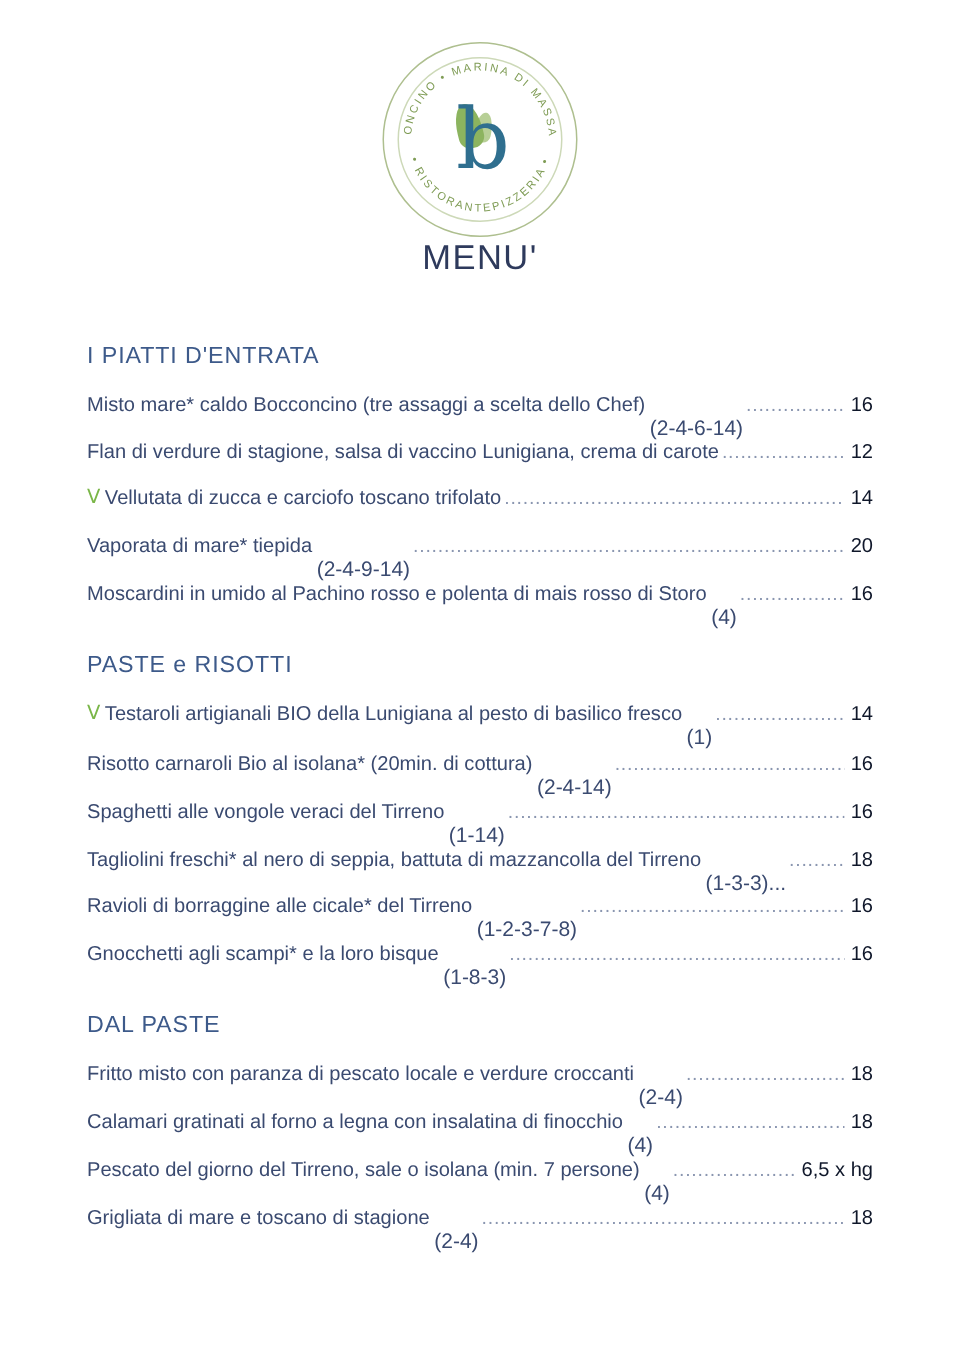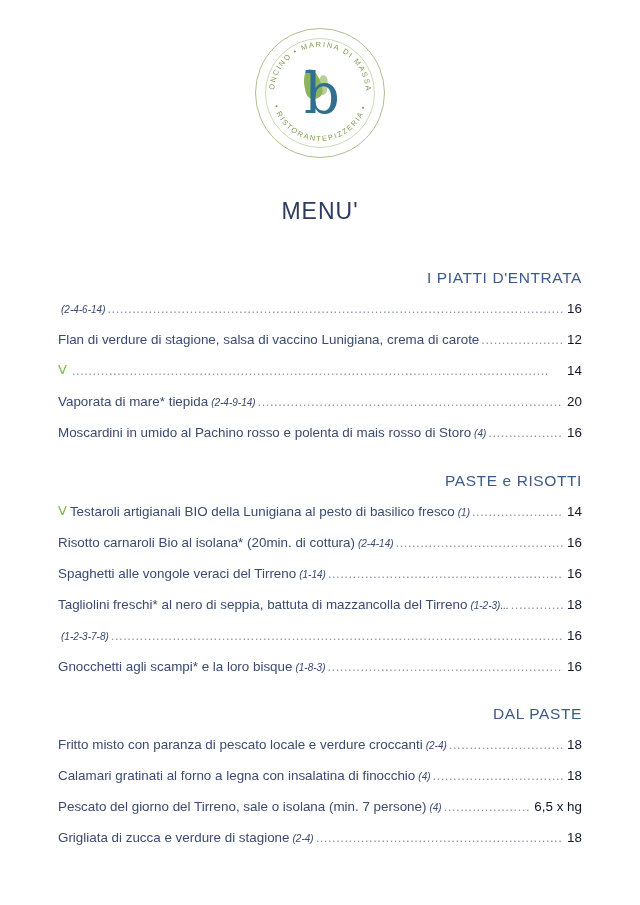--- a/index.html
+++ b/index.html
@@ -88,42 +88,40 @@
     letter-spacing: 1.6px;
     fill: #7f9c55;
   }
 
   
   .menu-title {
     text-align: center;
     font-size: 23px;
     letter-spacing: 1px;
     color: #2e3a5c;
-    margin-top: 40px;
     font-weight: 400;
   }
 
   
   .content {
     padding: 0 58px 0 58px;
     margin-top: 44px;
   }
   .section {
     margin-bottom: 18px;
   }
   .section + .section {
     margin-top: 30px;
   }
   .section-title {
     font-size: 15.5px;
     color: #3d5a8a;
     letter-spacing: 0.6px;
     margin-bottom: 13px;
     font-weight: 400;
-    text-align: right;
   }
   .item {
     display: flex;
     align-items: baseline;
     font-size: 13.4px;
     color: #3a4a70;
     line-height: 1.34;
     margin: 0 0 13px 0;
     white-space: nowrap;
   }
@@ -132,27 +130,26 @@
     font-size: 13px;
     font-family: "DejaVu Sans", sans-serif;
     margin-right: 3px;
     position: relative;
     top: -1px;
   }
   .item-name {
     flex: 0 0 auto;
   }
   .allerg {
-    font-size: 10px;
+    font-size: 14px;
     color: #3a4a70;
     margin-left: 3px;
     flex: 0 0 auto;
     position: relative;
-    top: 0px;
-    font-style: italic;
+    top: 16px;
   }
   .dots {
     flex: 1 1 auto;
     overflow: hidden;
     white-space: nowrap;
     color: #8a96b0;
     font-size: 13px;
     letter-spacing: 0.5px;
     margin: 0 2px;
     min-width: 6px;
@@ -190,31 +187,33 @@
       </svg>
     </div>
   </div>
 
   <div class="menu-title">MENU'</div>
 
   <div class="content" id="menu-sections">
       <div class="section">
         <div class="section-title">I PIATTI D'ENTRATA</div>
         <div class="item">
+          <span class="item-name">Misto mare* caldo Bocconcino (tre assaggi a scelta dello Chef)</span>
           <span class="allerg">(2-4-6-14)</span>
           <span class="dots">....................................................................................................................</span>
           <span class="price">16</span>
         </div>
         <div class="item">
           <span class="item-name">Flan di verdure di stagione, salsa di vaccino Lunigiana, crema di carote</span>
           <span class="dots">....................................................................................................................</span>
           <span class="price">12</span>
         </div>
         <div class="item">
           <span class="veg">V</span>
+          <span class="item-name">Vellutata di zucca e carciofo toscano trifolato</span>
           <span class="dots">....................................................................................................................</span>
           <span class="price">14</span>
         </div>
         <div class="item">
           <span class="item-name">Vaporata di mare* tiepida</span>
           <span class="allerg">(2-4-9-14)</span>
           <span class="dots">....................................................................................................................</span>
           <span class="price">20</span>
         </div>
         <div class="item">
@@ -240,25 +239,26 @@
           <span class="price">16</span>
         </div>
         <div class="item">
           <span class="item-name">Spaghetti alle vongole veraci del Tirreno</span>
           <span class="allerg">(1-14)</span>
           <span class="dots">....................................................................................................................</span>
           <span class="price">16</span>
         </div>
         <div class="item">
           <span class="item-name">Tagliolini freschi* al nero di seppia, battuta di mazzancolla del Tirreno</span>
-          <span class="allerg">(1-2-3)...</span>
-          <span class="dots">....................................................................................................................</span>
-          <span class="price">18</span>
-        </div>
-        <div class="item">
+          <span class="allerg">(1-3-3)...</span>
+          <span class="dots">....................................................................................................................</span>
+          <span class="price">18</span>
+        </div>
+        <div class="item">
+          <span class="item-name">Ravioli di borraggine alle cicale* del Tirreno</span>
           <span class="allerg">(1-2-3-7-8)</span>
           <span class="dots">....................................................................................................................</span>
           <span class="price">16</span>
         </div>
         <div class="item">
           <span class="item-name">Gnocchetti agli scampi* e la loro bisque</span>
           <span class="allerg">(1-8-3)</span>
           <span class="dots">....................................................................................................................</span>
           <span class="price">16</span>
         </div>
@@ -277,21 +277,21 @@
           <span class="dots">....................................................................................................................</span>
           <span class="price">18</span>
         </div>
         <div class="item">
           <span class="item-name">Pescato del giorno del Tirreno, sale o isolana (min. 7 persone)</span>
           <span class="allerg">(4)</span>
           <span class="dots">....................................................................................................................</span>
           <span class="price">6,5 x hg</span>
         </div>
         <div class="item">
-          <span class="item-name">Grigliata di zucca e verdure di stagione</span>
+          <span class="item-name">Grigliata di mare e toscano di stagione</span>
           <span class="allerg">(2-4)</span>
           <span class="dots">....................................................................................................................</span>
           <span class="price">18</span>
         </div>
       </div>
     </div>
 
 </div>
 
 </body></html>

